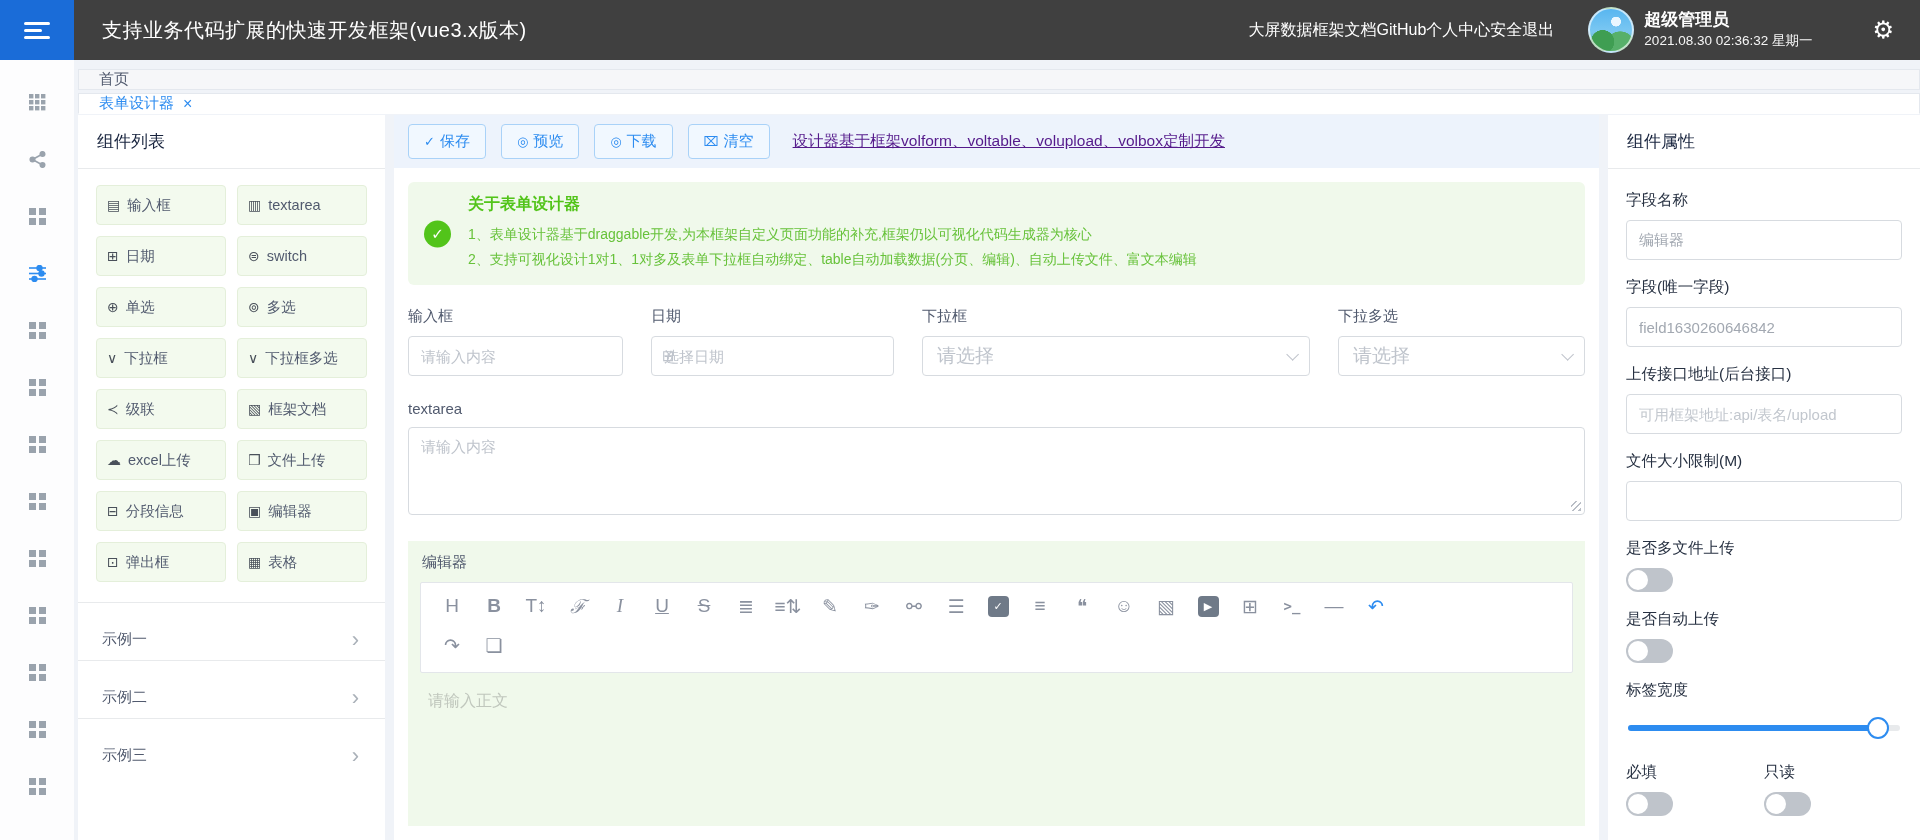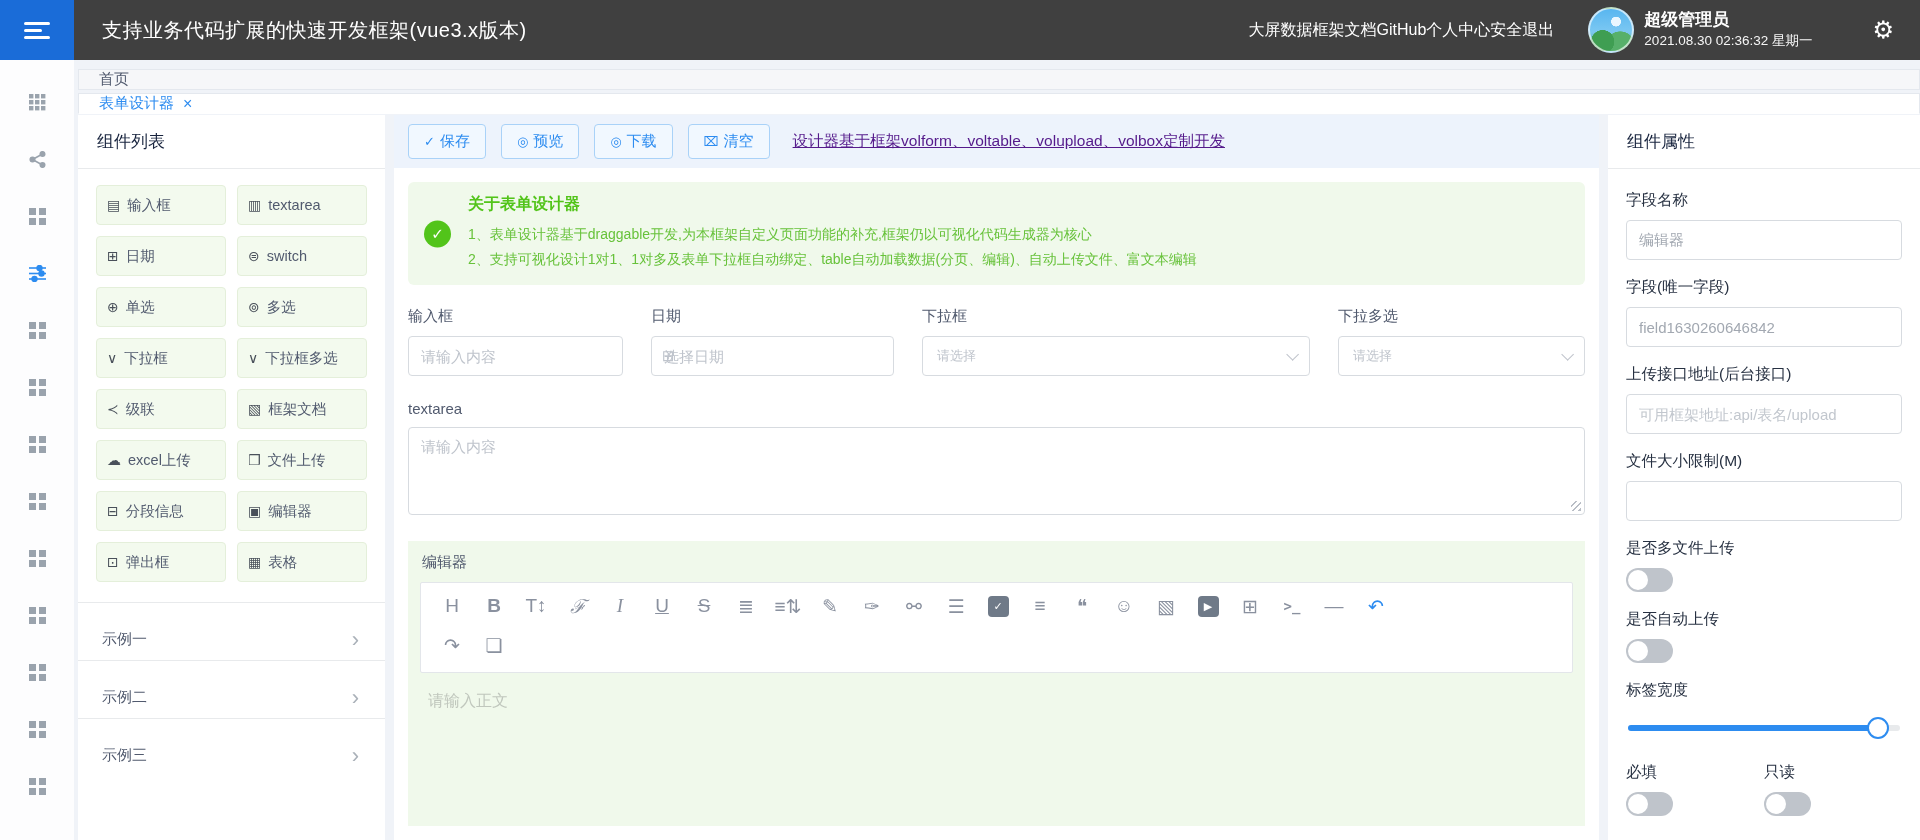--- a/index.html
+++ b/index.html
@@ -79,21 +79,21 @@
   .fields-row { margin-top:22px; display:grid; grid-template-columns:215px 243px 388px 1fr; gap:28px; flex:none; }
   .f-label { font-size:15px; margin-bottom:10px; color:#515a6e; }
   .inp { width:100%; height:40px; border:1px solid #d7dbe0; border-radius:4px; padding:0 12px;
          font-size:15px; color:#515a6e; background:#fff; font-family:inherit; outline:none; }
   .inp::placeholder { color:#bfc4cc; }
   .date-wrap { position:relative; }
   .date-ico { position:absolute; left:11px; top:50%; transform:translateY(-50%); color:#bfc4cc; font-size:15px; }
   .date-wrap .inp { }
   .select { height:40px; border:1px solid #d7dbe0; border-radius:4px; background:#fff;
             display:flex; align-items:center; justify-content:space-between; padding:0 14px; cursor:pointer; }
-  .select .ph { color:#bfc4cc; font-size:13px; }
+  .select .ph { color:#bfc4cc; font-size:19px; }
   .sel-arrow { width:9px; height:9px; border-right:1.5px solid #c0c4cc; border-bottom:1.5px solid #c0c4cc;
                transform:rotate(45deg) translateY(-3px); }
 
   .ta-block { margin-top:24px; flex:none; }
   .ta-wrap { position:relative; }
   .ta-wrap textarea { width:100%; height:88px; border:1px solid #d7dbe0; border-radius:4px; padding:10px 12px;
                       font-size:15px; font-family:inherit; color:#515a6e; resize:none; outline:none; display:block; }
   .ta-wrap textarea::placeholder { color:#bfc4cc; }
   .ta-wrap::after { content:""; position:absolute; right:4px; bottom:4px; width:10px; height:10px;
                     background:repeating-linear-gradient(135deg, transparent 0 3px, #b9bec6 3px 4.5px); }

